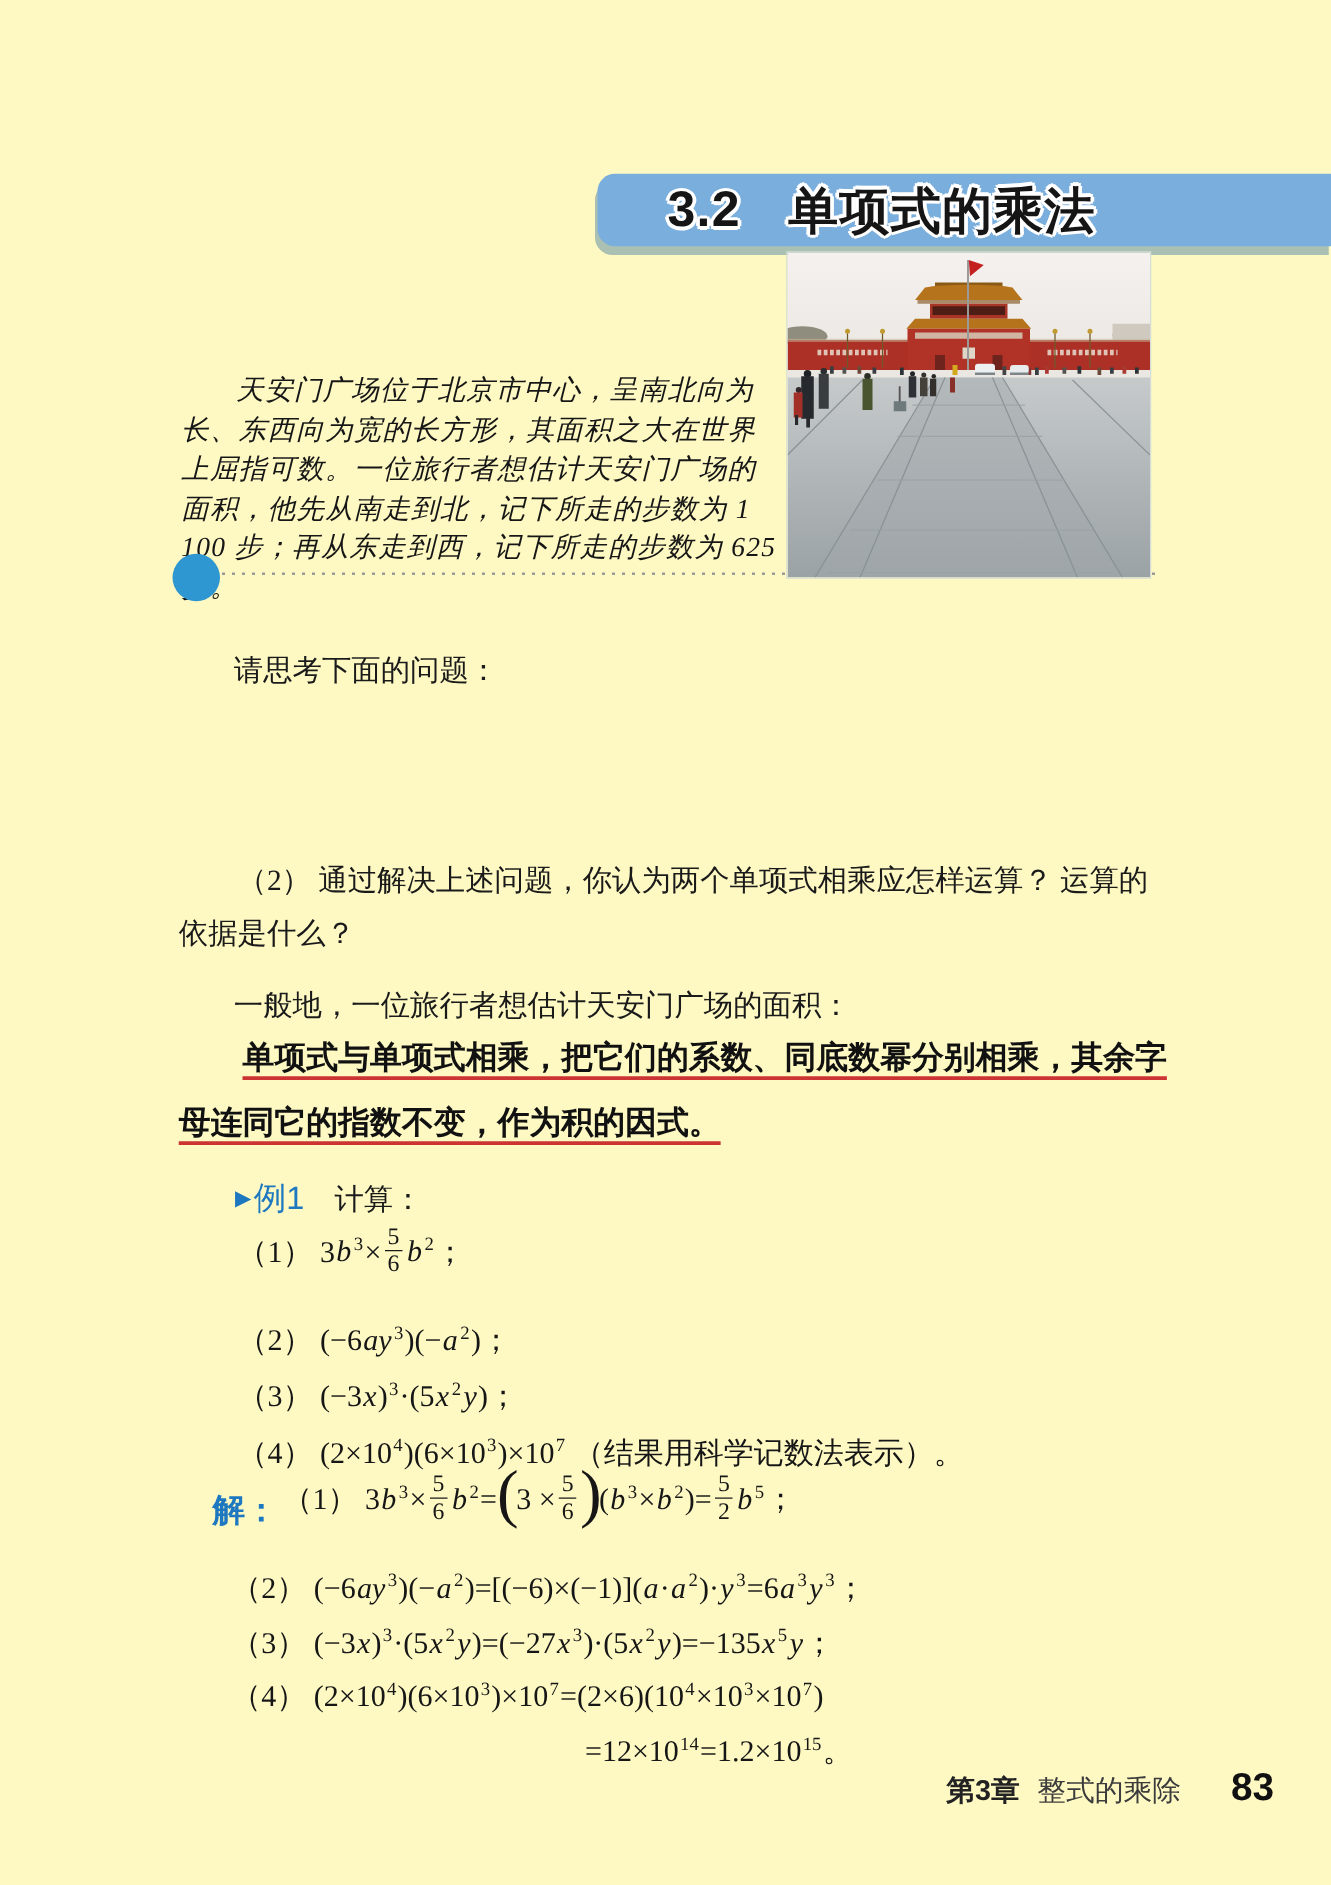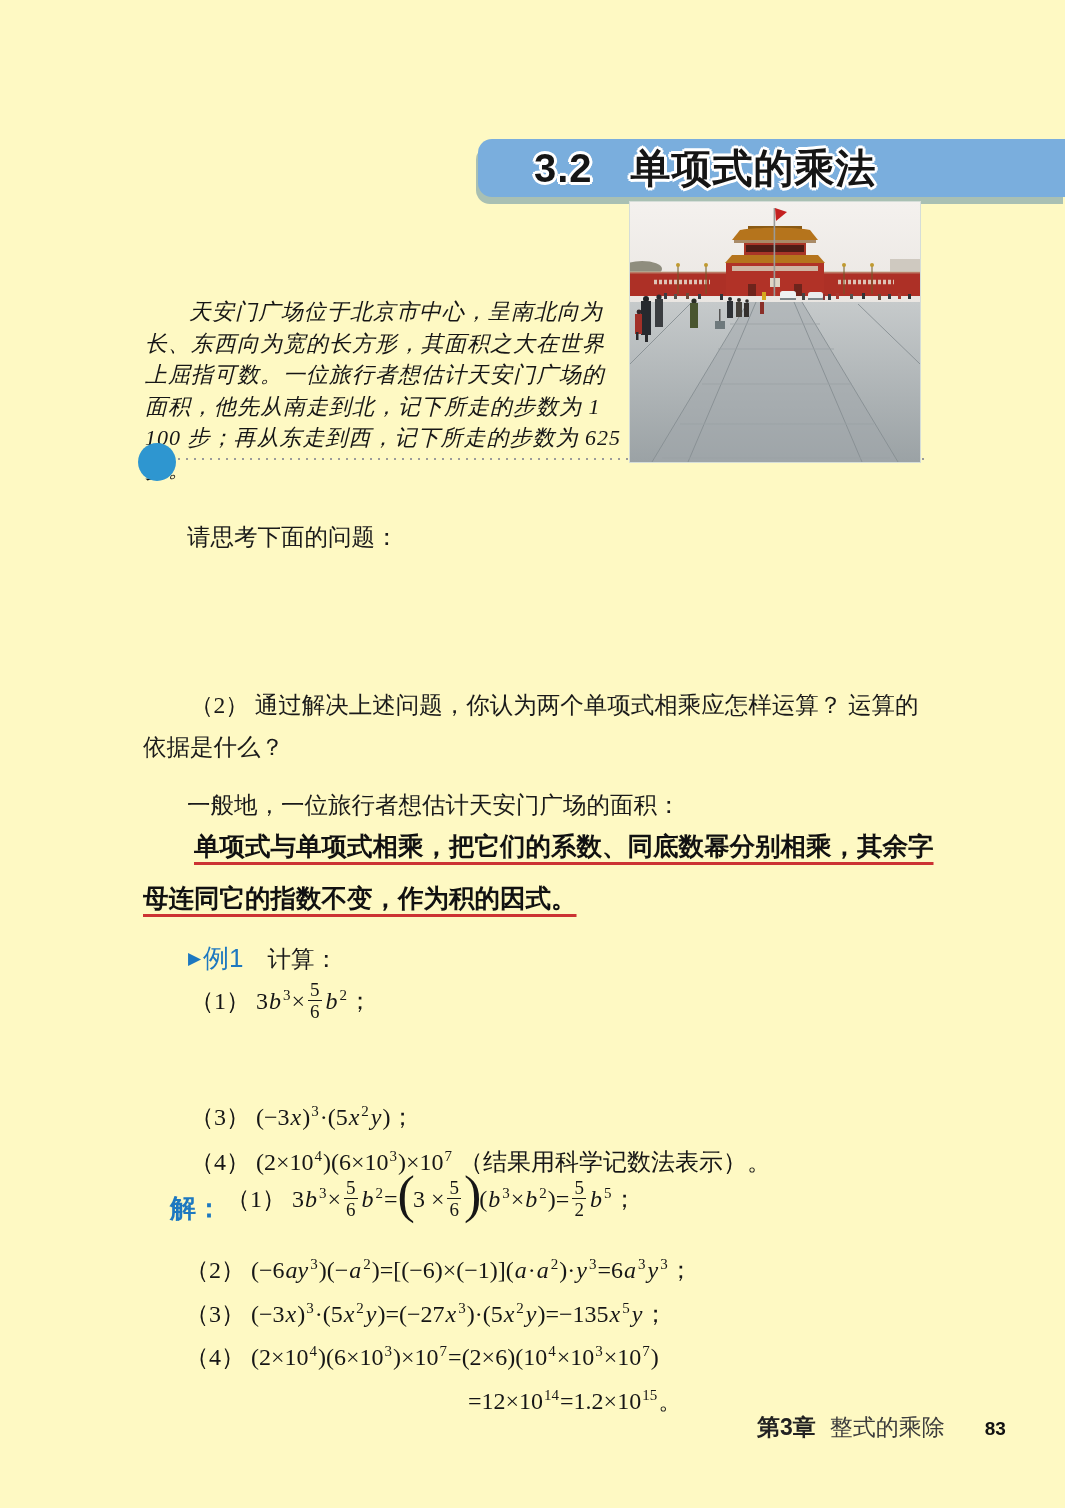--- a/index.html
+++ b/index.html
@@ -76,21 +76,21 @@
   #s2{left:185px;top:1254px;}
   #s3{left:185px;top:1298px;}
   #s4{left:185px;top:1341px;}
   #s5{left:468px;top:1385px;text-align:center;}
 
   
   #footer{position:absolute;left:757px;top:1412px;display:flex;align-items:baseline;
         font-family:"Liberation Sans","DejaVu Sans",sans-serif;}
   #footer .fchap{font-weight:bold;font-size:23px;color:#222;}
   #footer .fbook{font-size:23px;color:#3c3c3c;margin-left:14px;}
-  #footer .fpage{font-weight:bold;font-size:19px;color:#111;margin-left:40px;text-align:center;}
+  #footer .fpage{font-weight:bold;font-size:31px;color:#111;margin-left:40px;text-align:center;}
 </style>
 </head>
 <body>
 
 <div id="page">
 
   <div id="banner">
     <span class="btxt bnum">3.2</span>
     <span class="btxt btitle">单项式的乘法</span>
   </div>
@@ -225,20 +225,21 @@
   <div id="ex-head">
     <span class="marker">▶</span>
     <span class="exlabel">例1</span>
     <span class="exlead">计算：</span>
   </div>
 
   <div id="p1" class="math"><span class="mt">（1） 3</span><span class="mv">b</span><span class="ms">3</span><span class="mt">×</span><span class="mfrac">
         <span class="fn">5</span>
         <span class="fd">6</span>
       </span><span class="mv">b</span><span class="ms">2</span><span class="mt">；</span></div>
+  <div id="p2" class="math"><span class="mt">（2） (−6</span><span class="mv">ay</span><span class="ms">3</span><span class="mt">)(−</span><span class="mv">a</span><span class="ms">2</span><span class="mt">)；</span></div>
   <div id="p3" class="math"><span class="mt">（3） (−3</span><span class="mv">x</span><span class="mt">)</span><span class="ms">3</span><span class="mt">·(5</span><span class="mv">x</span><span class="ms">2</span><span class="mv">y</span><span class="mt">)；</span></div>
   <div id="p4" class="math"><span class="mt">（4） (2×10</span><span class="ms">4</span><span class="mt">)(6×10</span><span class="ms">3</span><span class="mt">)×10</span><span class="ms">7</span><span class="mt"> （结果用科学记数法表示）。</span></div>
 
   <div id="sol-label">解：</div>
   <div id="s1" class="math"><span class="mt">（1） 3</span><span class="mv">b</span><span class="ms">3</span><span class="mt">×</span><span class="mfrac">
         <span class="fn">5</span>
         <span class="fd">6</span>
       </span><span class="mv">b</span><span class="ms">2</span><span class="mt">=</span><span class="mbp">(</span><span class="mt">3 ×</span><span class="mfrac">
         <span class="fn">5</span>
         <span class="fd">6</span>

